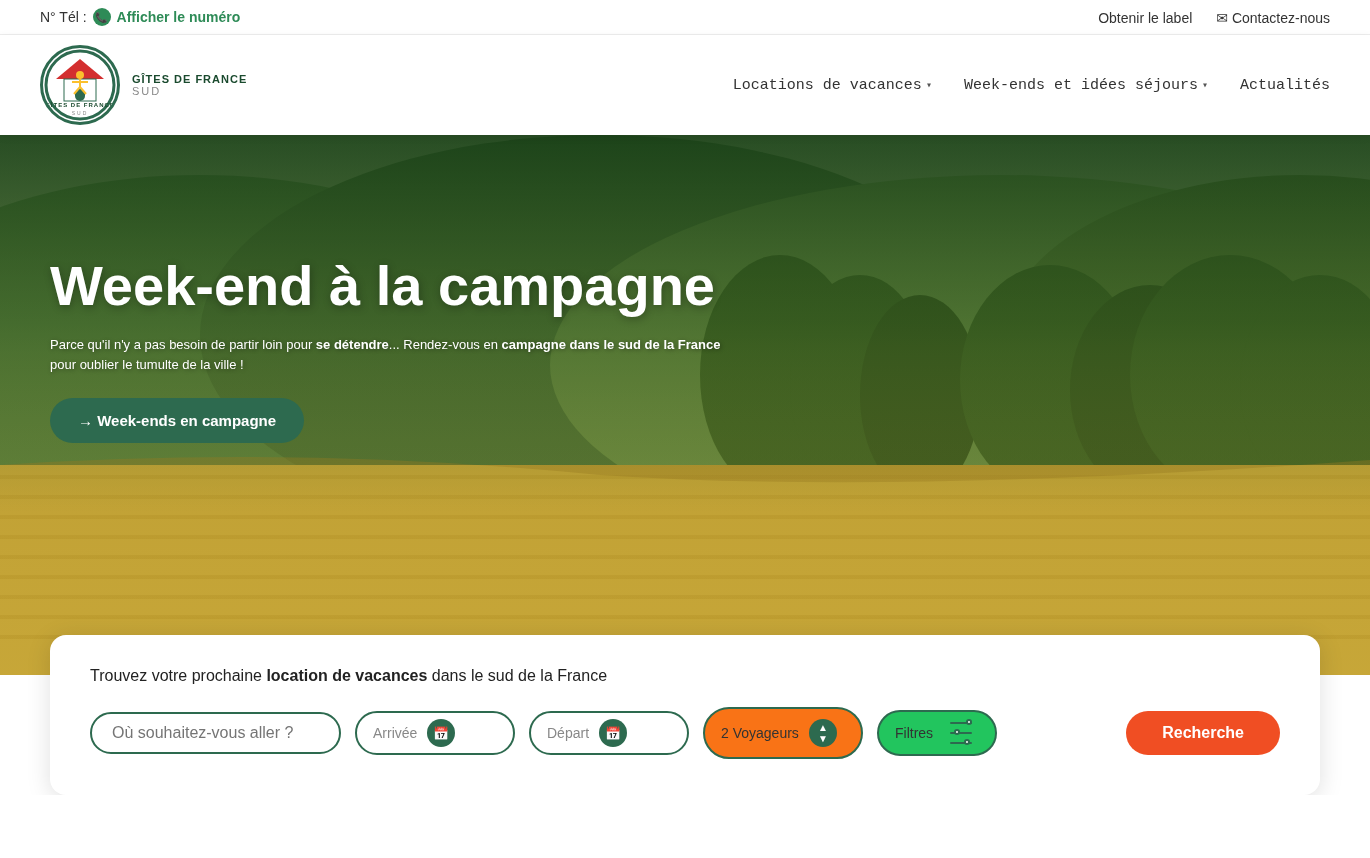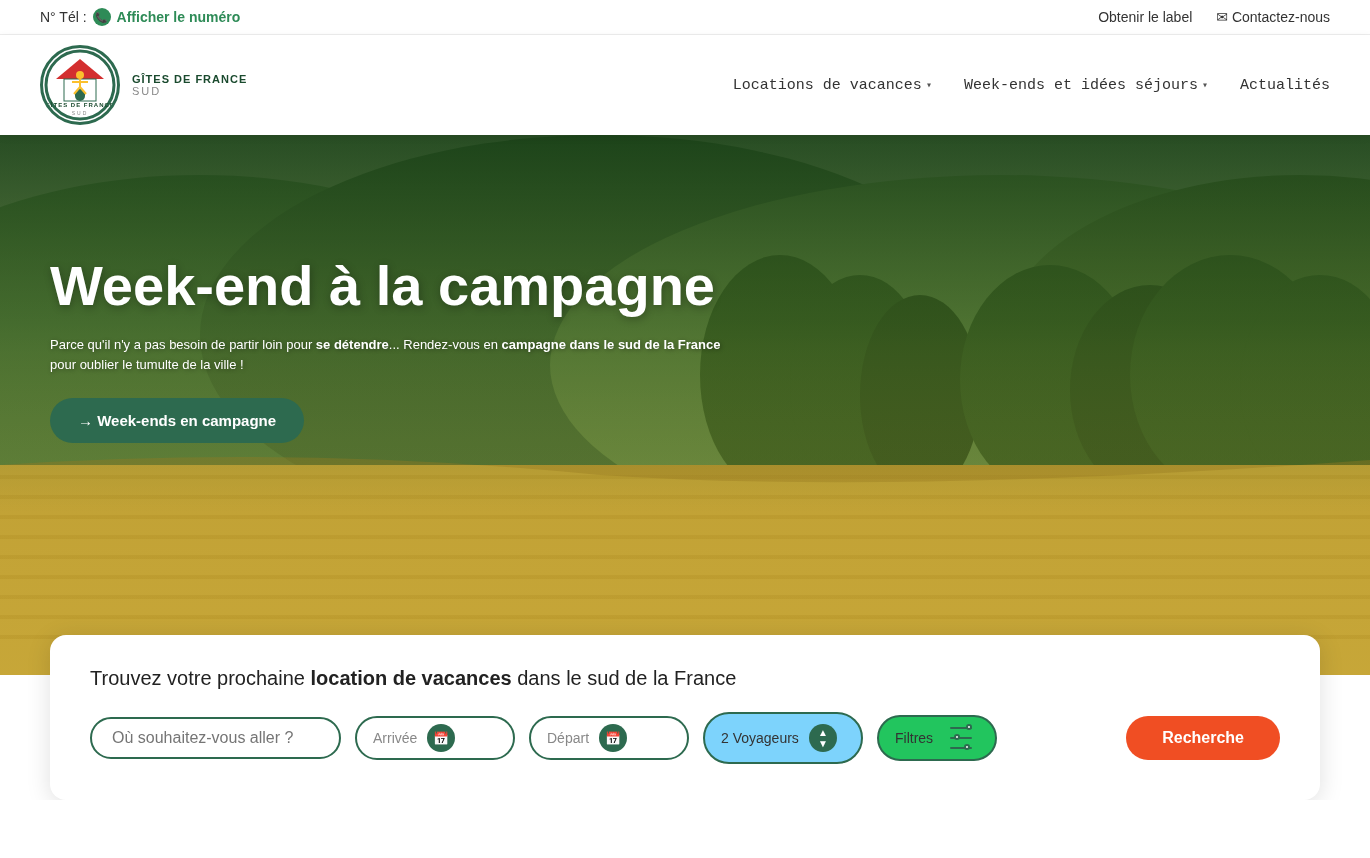--- a/index.html
+++ b/index.html
@@ -2,21 +2,21 @@
 <html><head>
   <meta charset="utf-8">
   <style>
     * { margin: 0; padding: 0; box-sizing: border-box; }
     body { font-family: 'Segoe UI', Arial, sans-serif; width: 1370px; overflow-x: hidden; }
 
     
     .topbar {
       background: #fff;
       display: flex;
-      align-items: center;
+      align-items: flex-end;
       justify-content: space-between;
       padding: 8px 40px;
       border-bottom: 1px solid #eee;
       font-size: 14px;
     }
     .topbar-left { display: flex; align-items: center; gap: 6px; color: #333; }
     .topbar-right { display: flex; align-items: center; gap: 24px; }
     .topbar-right a { color: #333; text-decoration: none; font-size: 14px; }
     .phone-link { color: #2e8b57; font-weight: 600; text-decoration: none; }
     .phone-icon { width: 18px; height: 18px; background: #2e8b57; border-radius: 50%; display: inline-flex; align-items: center; justify-content: center; color: #fff; font-size: 10px; }
@@ -127,21 +127,21 @@
     .search-bar-wrapper {
       background: #fff;
       border-radius: 16px;
       box-shadow: 0 4px 24px rgba(0,0,0,0.13);
       padding: 32px 40px 36px;
       margin: -40px 50px 0;
       position: relative;
       z-index: 5;
     }
     .search-title {
-      font-size: 20px;
+      font-size: 16px;
       color: #222;
       margin-bottom: 22px;
       font-weight: 400;
     }
     .search-title strong { font-weight: 800; }
     .search-fields {
       display: flex; align-items: center; gap: 14px; flex-wrap: wrap;
     }
     .search-field-location {
       border: 2px solid #2d6a4f;
@@ -194,21 +194,21 @@
       color: #fff;
       font-size: 13px;
       flex-shrink: 0;
     }
     .voyageurs-field {
       border: 2px solid #2d6a4f;
       border-radius: 30px;
       padding: 10px 16px;
       font-size: 14px;
       color: #333;
-      background: #7dd3fc;
+      background: #f97316;
       display: flex; align-items: center; gap: 10px;
       min-width: 160px;
       cursor: pointer;
     }
     .voyageurs-arrows {
       display: flex; flex-direction: column;
       background: #2d6a4f;
       border-radius: 50%;
       width: 28px; height: 28px;
       align-items: center; justify-content: center;

